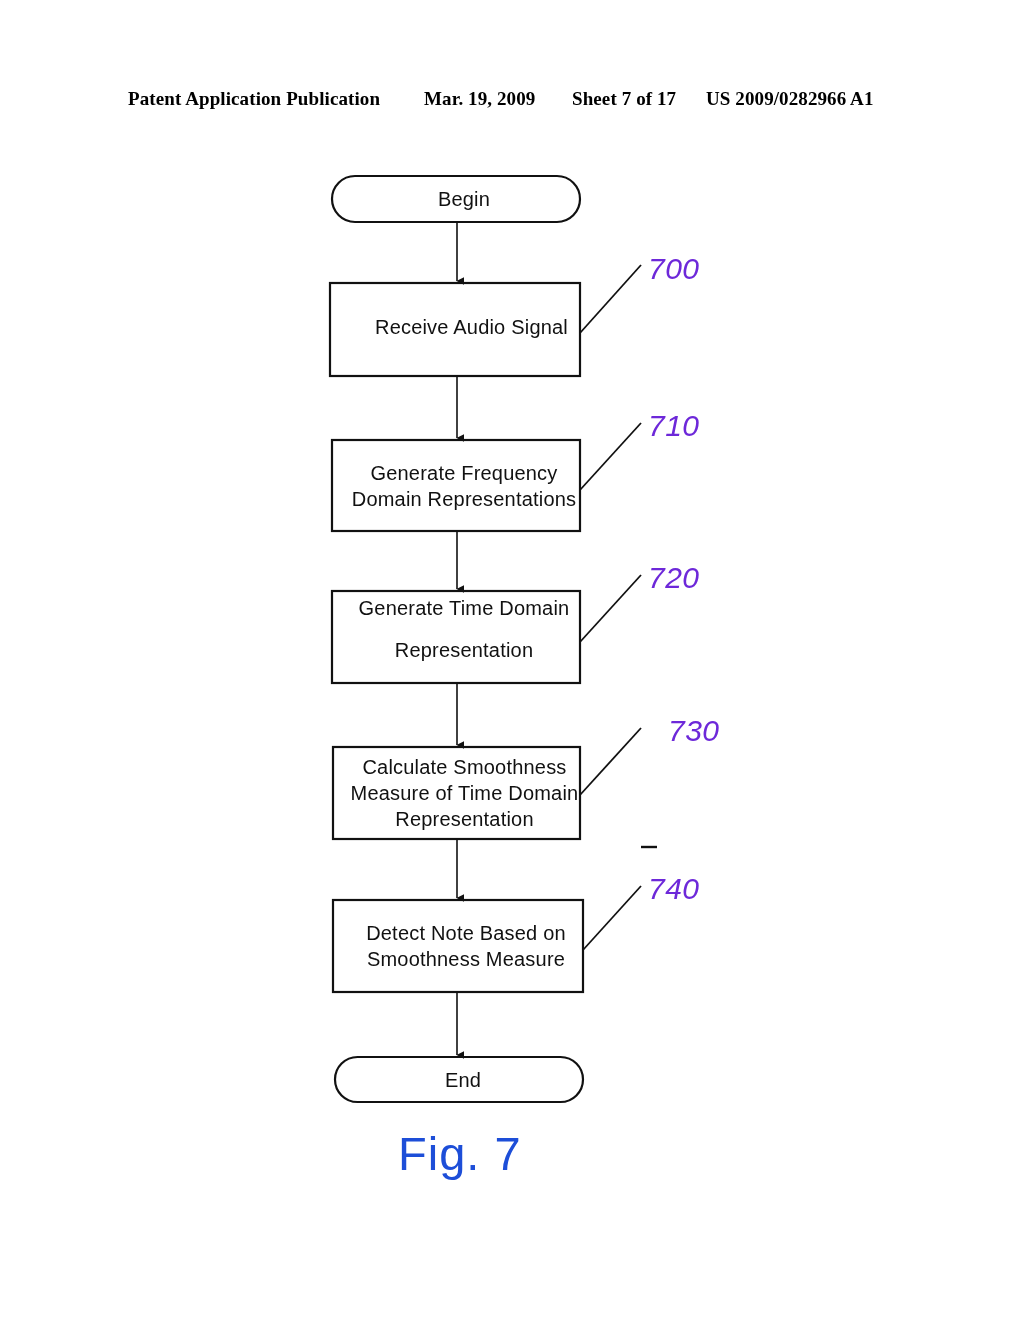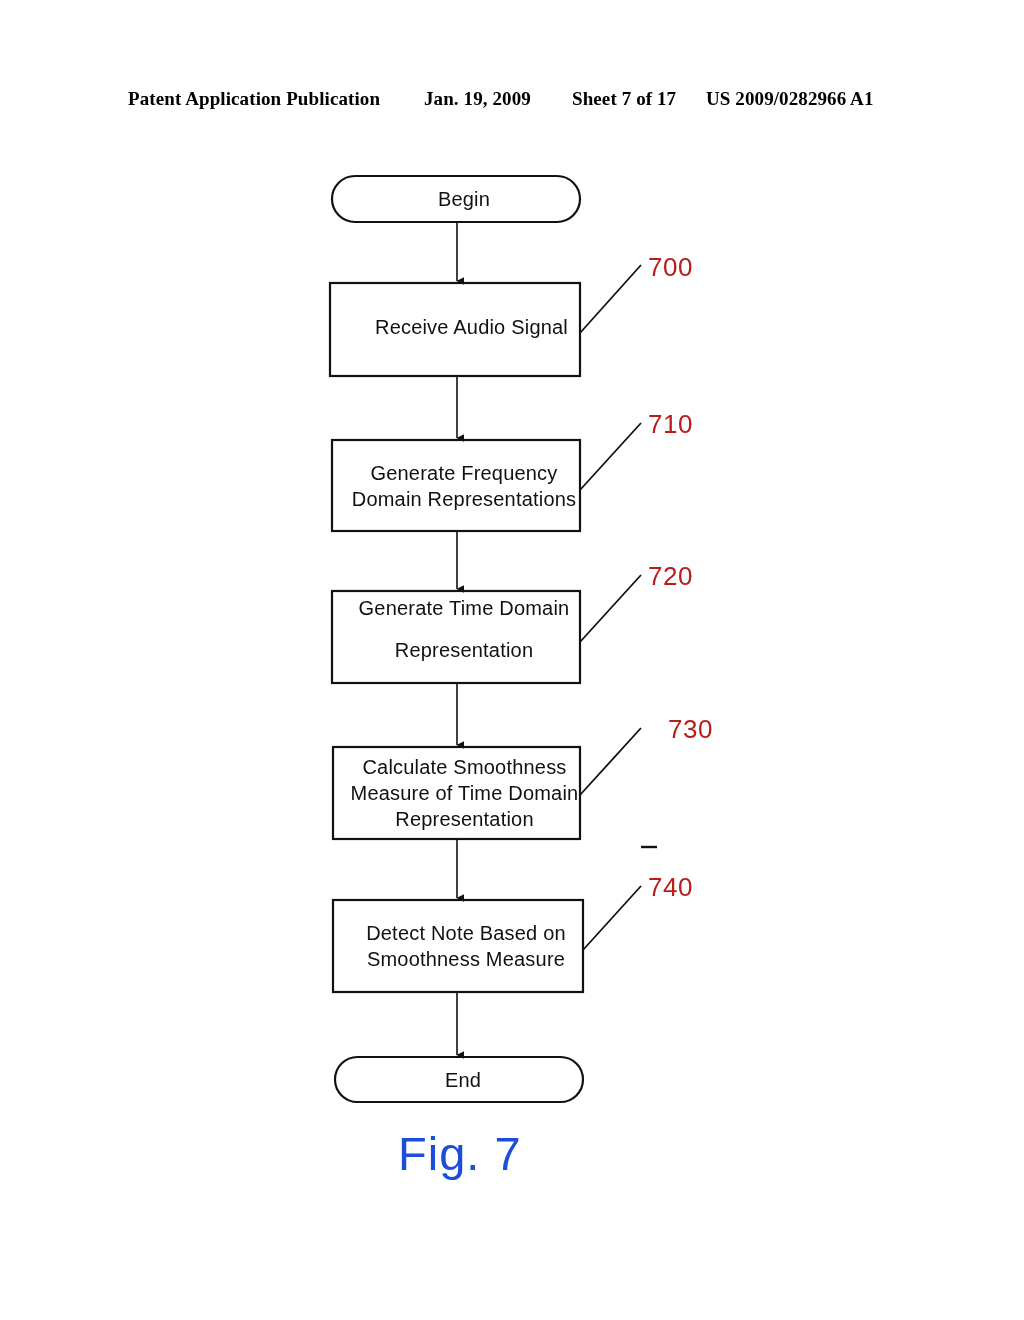--- a/index.html
+++ b/index.html
@@ -77,41 +77,42 @@
     color: #111111;
     letter-spacing: 0.2px;
     pointer-events: none;
     padding-left: 8px;
   }
   .node-label .ln { display: block; white-space: nowrap; }
 
   .ref-num {
     position: absolute;
     font-family: "Liberation Sans", sans-serif;
-    font-size: 26px;
-    color: #b91c1c;
+    font-size: 30px;
+    color: #6d28d9;
     letter-spacing: 0.5px;
+    font-style: italic;
   }
 
   #fig-caption {
     position: absolute;
     left: 398px;
     top: 1126px;
     font-family: "Liberation Sans", sans-serif;
     font-size: 47px;
     letter-spacing: 1px;
     color: #1d4ed8;
   }
 </style>
 </head>
 <body>
 
 <div id="page-header">
   <span class="hdr-pub">Patent Application Publication</span>
-  <span class="hdr-date">Jan. 19, 2009</span>
+  <span class="hdr-date">Mar. 19, 2009</span>
   <span class="hdr-sheet">Sheet 7 of 17</span>
   <span class="hdr-docnum">US 2009/0282966 A1</span>
 </div>
 
 <div id="figure-canvas">
 
   <svg id="flow-svg" width="1024" height="1320" viewBox="0 0 1024 1320">
     <defs>
       <marker id="arrowhead" markerWidth="9" markerHeight="9" refX="4.2" refY="7.6" orient="auto" markerUnits="userSpaceOnUse">
         <path d="M0.4,0.6 L8.0,0.6 L4.2,8.2 Z" fill="#111111"></path>

